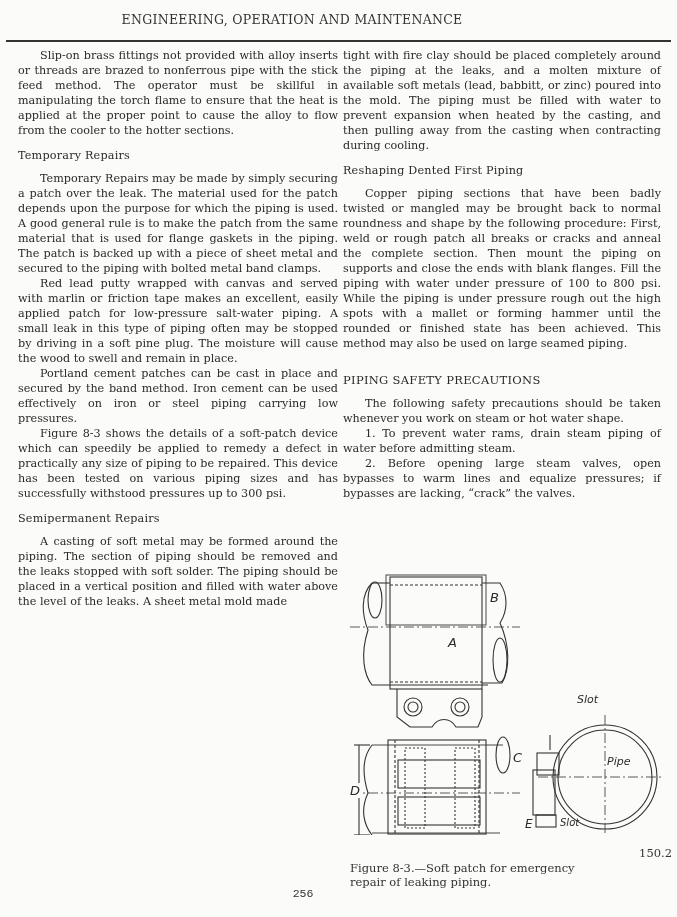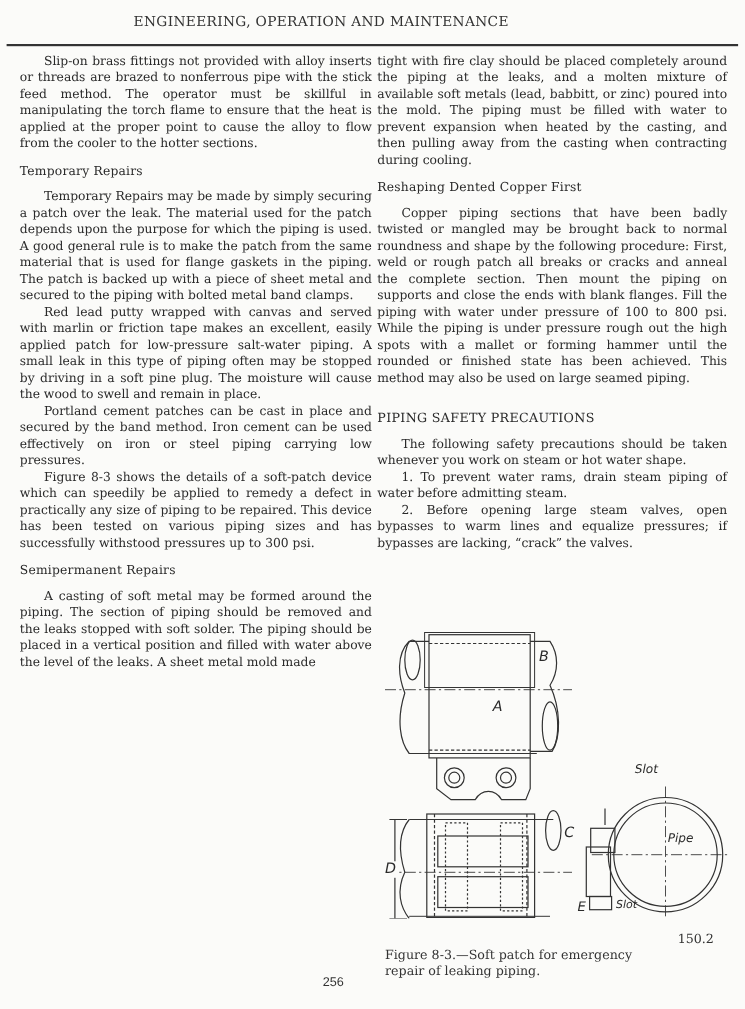--- a/index.html
+++ b/index.html
@@ -29,29 +29,29 @@
       font-weight: normal; font-size: 11.2px; margin: 10px 0 8px 0; text-indent: 0;
       letter-spacing: 0.2px;
     }
     .col h2 {
       font-weight: normal; font-size: 11.5px; margin: 22px 0 8px 0; letter-spacing: 0.3px;
     }
     .figure {
       position: absolute; left: 350px; top: 545px; width: 327px; height: 290px;
     }
     .fig-num {
-      position: absolute; right: 28px; top: 846px; font-size: 11.5px; color: #333;
+      position: absolute; right: 5px; top: 846px; font-size: 11.5px; color: #333;
     }
     .caption {
       position: absolute; left: 350px; width: 310px; top: 861px;
       text-align: left; font-size: 11.5px; line-height: 14px; color: #333;
     }
     .page-num {
       position: absolute; left: 0; width: 606px; top: 887px; text-align: center;
-      font-family: Liberation Sans, sans-serif; font-size: 11.5px; color: #333;
+      font-family: Liberation Mono, monospace; font-size: 11.5px; color: #333;
     }
   </style>
 </head>
 <body>
 
 <div class="header">ENGINEERING, OPERATION AND MAINTENANCE</div>
 <div class="rule"></div>
 
 <div class="col left">
   <p>Slip-on brass fittings not provided with alloy inserts or threads are brazed to nonferrous pipe with the stick feed method. The operator must be skillful in manipulating the torch flame to ensure that the heat is applied at the proper point to cause the alloy to flow from the cooler to the hotter sections.</p>
@@ -59,21 +59,21 @@
   <p>Temporary Repairs may be made by simply securing a patch over the leak. The material used for the patch depends upon the purpose for which the piping is used. A good general rule is to make the patch from the same material that is used for flange gaskets in the piping. The patch is backed up with a piece of sheet metal and secured to the piping with bolted metal band clamps.</p>
   <p>Red lead putty wrapped with canvas and served with marlin or friction tape makes an excellent, easily applied patch for low-pressure salt-water piping. A small leak in this type of piping often may be stopped by driving in a soft pine plug. The moisture will cause the wood to swell and remain in place.</p>
   <p>Portland cement patches can be cast in place and secured by the band method. Iron cement can be used effectively on iron or steel piping carrying low pressures.</p>
   <p>Figure 8-3 shows the details of a soft-patch device which can speedily be applied to remedy a defect in practically any size of piping to be repaired. This device has been tested on various piping sizes and has successfully withstood pressures up to 300 psi.</p>
   <h3>Semipermanent Repairs</h3>
   <p>A casting of soft metal may be formed around the piping. The section of piping should be removed and the leaks stopped with soft solder. The piping should be placed in a vertical position and filled with water above the level of the leaks. A sheet metal mold made</p>
 </div>
 
 <div class="col right">
   <p class="noindent">tight with fire clay should be placed completely around the piping at the leaks, and a molten mixture of available soft metals (lead, babbitt, or zinc) poured into the mold. The piping must be filled with water to prevent expansion when heated by the casting, and then pulling away from the casting when contracting during cooling.</p>
-  <h3>Reshaping Dented Copper First</h3>
+  <h3>Reshaping Dented First Piping</h3>
   <p>Copper piping sections that have been badly twisted or mangled may be brought back to normal roundness and shape by the following procedure: First, weld or rough patch all breaks or cracks and anneal the complete section. Then mount the piping on supports and close the ends with blank flanges. Fill the piping with water under pressure of 100 to 800 psi. While the piping is under pressure rough out the high spots with a mallet or forming hammer until the rounded or finished state has been achieved. This method may also be used on large seamed piping.</p>
   <h2>PIPING SAFETY PRECAUTIONS</h2>
   <p>The following safety precautions should be taken whenever you work on steam or hot water shape.</p>
   <p>1.  To prevent water rams, drain steam piping of water before admitting steam.</p>
   <p>2.  Before opening large steam valves, open bypasses to warm lines and equalize pressures; if bypasses are lacking, “crack” the valves.</p>
 </div>
 
 <div class="figure">
   <svg width="327" height="290" viewBox="0 0 327 290" fill="none" stroke="#333" stroke-width="1.1" font-family="DejaVu Sans, sans-serif">
 

